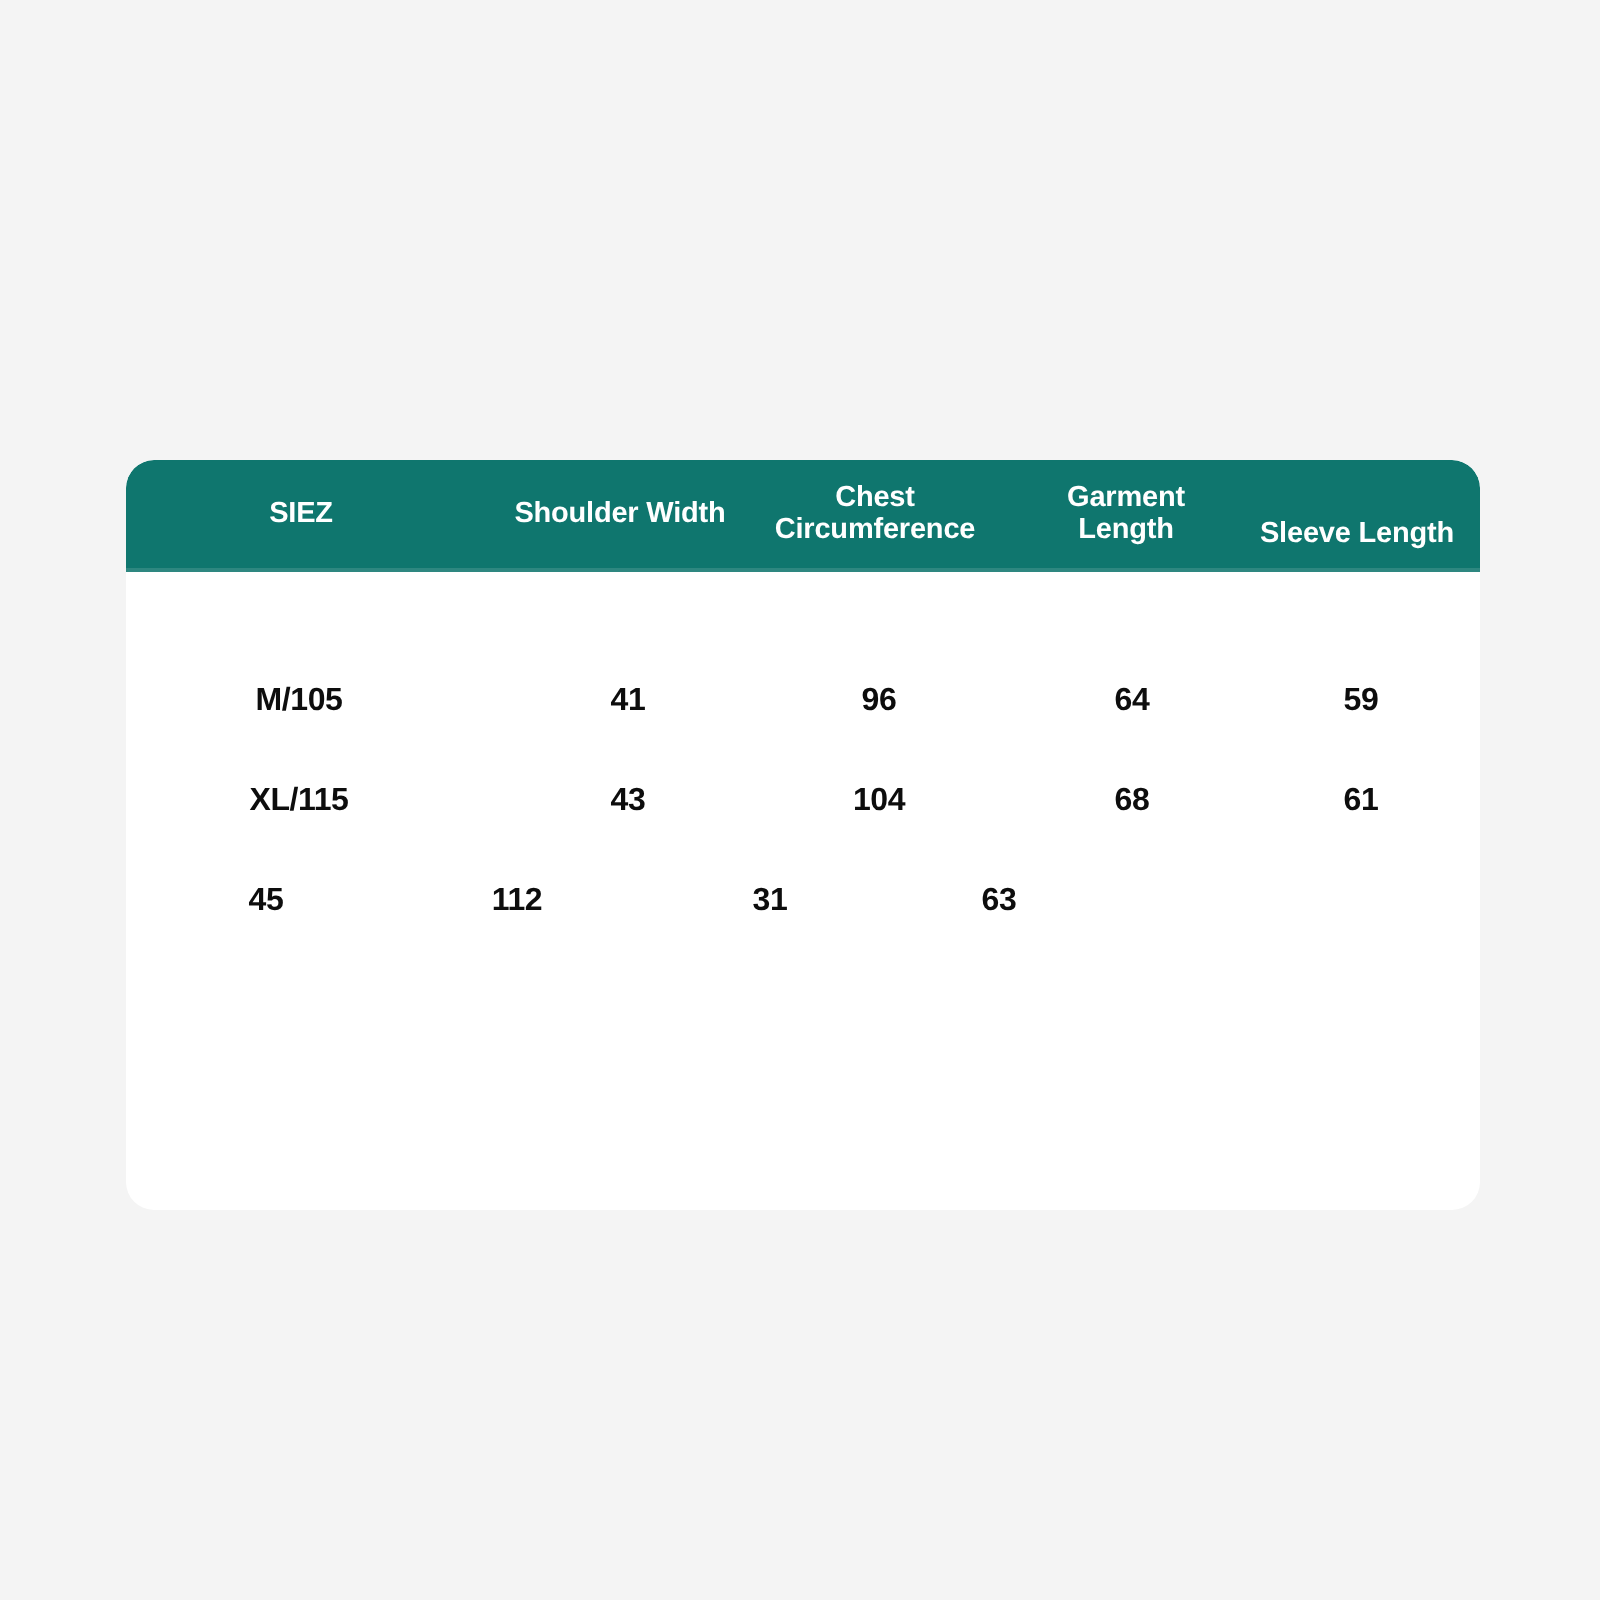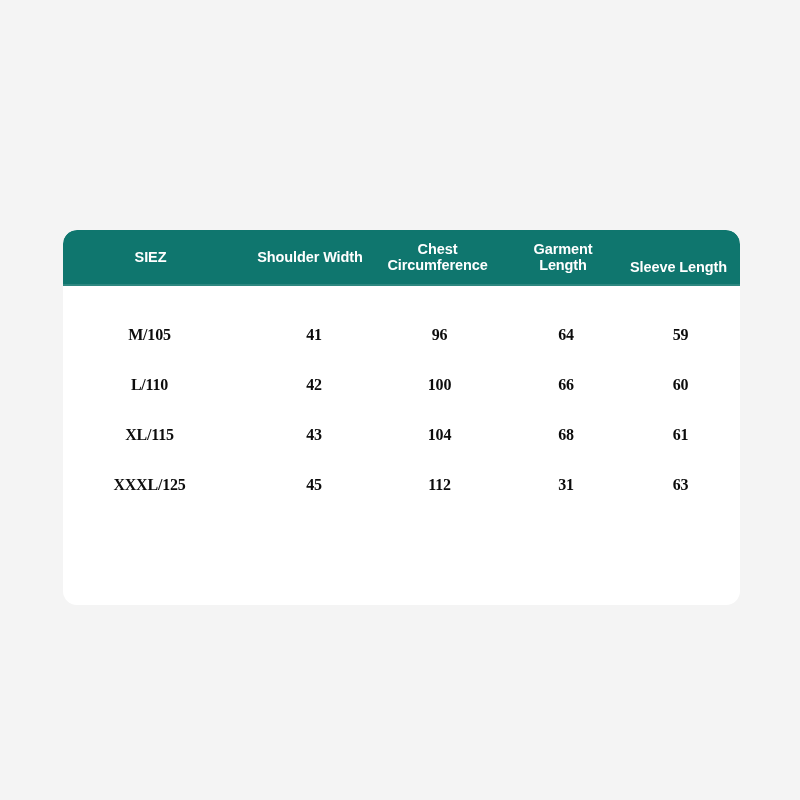--- a/index.html
+++ b/index.html
@@ -77,24 +77,23 @@
     left: 0;
     top: 56px;
     width: 100%;
     bottom: 0;
     padding-top: 24px;
     box-sizing: border-box;
   }
 
   .row {
     display: flex;
-    align-items: center;
+    align-items: flex-end;
     height: 50px;
     box-sizing: border-box;
-    font-family: Liberation Serif, serif;
   }
 
   .cell {
     color: #0d0d0d;
     font-size: 16px;
     font-weight: bold;
     text-align: center;
     letter-spacing: -0.2px;
     box-sizing: border-box;
     padding: 0 2px;
@@ -162,39 +161,31 @@
     <div class="chart-body">
 
       <div class="row">
         <div class="cell col-size">M/105</div>
         <div class="cell col-shoulder">41</div>
         <div class="cell col-chest">96</div>
         <div class="cell col-garment">64</div>
         <div class="cell col-sleeve">59</div>
       </div>
 
-      <div class="row">
-        <div class="cell col-size">L/110</div>
-        <div class="cell col-shoulder">42</div>
-        <div class="cell col-chest">100</div>
-        <div class="cell col-garment">66</div>
-        <div class="cell col-sleeve">60</div>
-      </div>
 
       <div class="row">
         <div class="cell col-size">XL/115</div>
         <div class="cell col-shoulder">43</div>
         <div class="cell col-chest">104</div>
         <div class="cell col-garment">68</div>
         <div class="cell col-sleeve">61</div>
       </div>
 
 
       <div class="row">
-        <div class="cell col-size">XXXL/125</div>
         <div class="cell col-shoulder">45</div>
         <div class="cell col-chest">112</div>
         <div class="cell col-garment">31</div>
         <div class="cell col-sleeve">63</div>
       </div>
 
     </div>
 
   </div>
 

